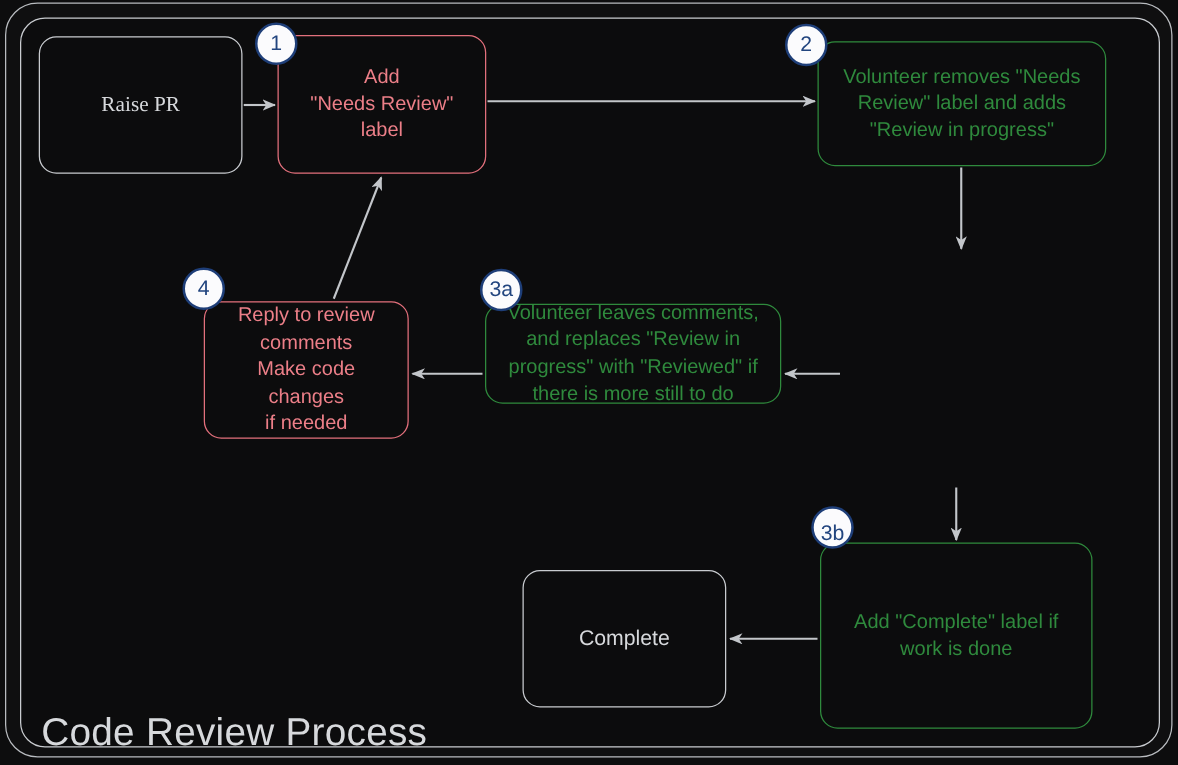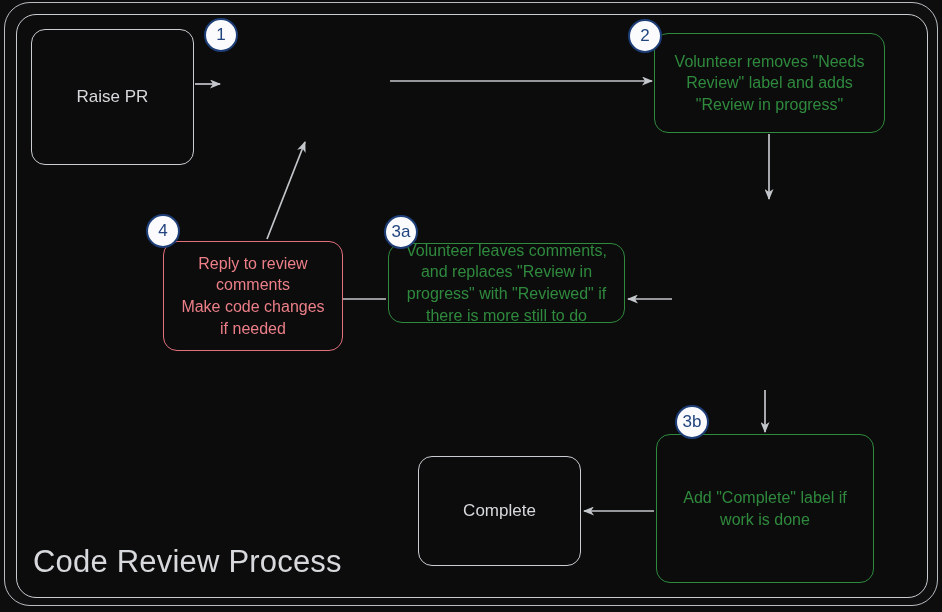--- a/index.html
+++ b/index.html
@@ -109,20 +109,21 @@
     z-index: 20;
   }
 
   
   .title {
     position: absolute;
     color: #d7d9dc;
     font-size: 31px;
     letter-spacing: 0.2px;
     z-index: 6;
+    margin-top: 24px;
   }
 
   
   #edges {
     position: absolute;
     left: 0; top: 0;
     width: 942px;
     height: 612px;
     z-index: 3;
     pointer-events: none;
@@ -169,40 +170,45 @@
 
     <g>
       <line x1="765" y1="390" x2="765" y2="432" stroke="#c3c6ca" stroke-width="1.7" marker-end="url(#arrowhead)"></line>
     </g>
 
     <g>
       <line x1="654" y1="511" x2="584" y2="511" stroke="#c3c6ca" stroke-width="1.7" marker-end="url(#arrowhead)"></line>
     </g>
   </svg>
 
-  <div class="node neutral" style="left:31px; top:29px; width:163px; height:136px;">
+  <div class="node neutral" style="left:31px; top:29px; width:163px; height:110px;font-family:Liberation Serif, serif;">
     <span class="txt">Raise PR</span>
   </div>
 
+  <div class="node red" style="left:222px; top:28px; width:167px; height:111px;">
+    <span class="txt">Add
+"Needs Review"
+label</span>
+  </div>
 
   <div class="node green" style="left:654px; top:33px; width:231px; height:100px;">
     <span class="txt">Volunteer removes "Needs
 Review" label and adds
 "Review in progress"</span>
   </div>
 
 
   <div class="node green" style="left:388px; top:243px; width:237px; height:80px;">
     <span class="txt">Volunteer leaves comments,
 and replaces "Review in
 progress" with "Reviewed" if
 there is more still to do</span>
   </div>
 
-  <div class="node red" style="left:163px; top:241px; width:180px; height:110px;">
+  <div class="node red" style="left:163px; top:241px; width:164px; height:110px;">
     <span class="txt">Reply to review
 comments
 Make code changes
 if needed</span>
   </div>
 
   <div class="node green" style="left:656px; top:434px; width:218px; height:149px;">
     <span class="txt">Add "Complete" label if
 work is done</span>
   </div>
@@ -216,19 +222,19 @@
   </div>
   <div class="badge" style="left:628px; top:19px;">
     <span>2</span>
   </div>
   <div class="badge" style="left:384px; top:215px;">
     <span>3a</span>
   </div>
   <div class="badge" style="left:146px; top:214px;">
     <span>4</span>
   </div>
-  <div class="badge" style="left:675px; top:405px;">
+  <div class="badge" style="left:649px; top:405px;align-items:flex-end;">
     <span>3b</span>
   </div>
 
   <div class="title" style="left:33px; top:544px;">Code Review Process</div>
 
 </div>
 
 </body></html>

